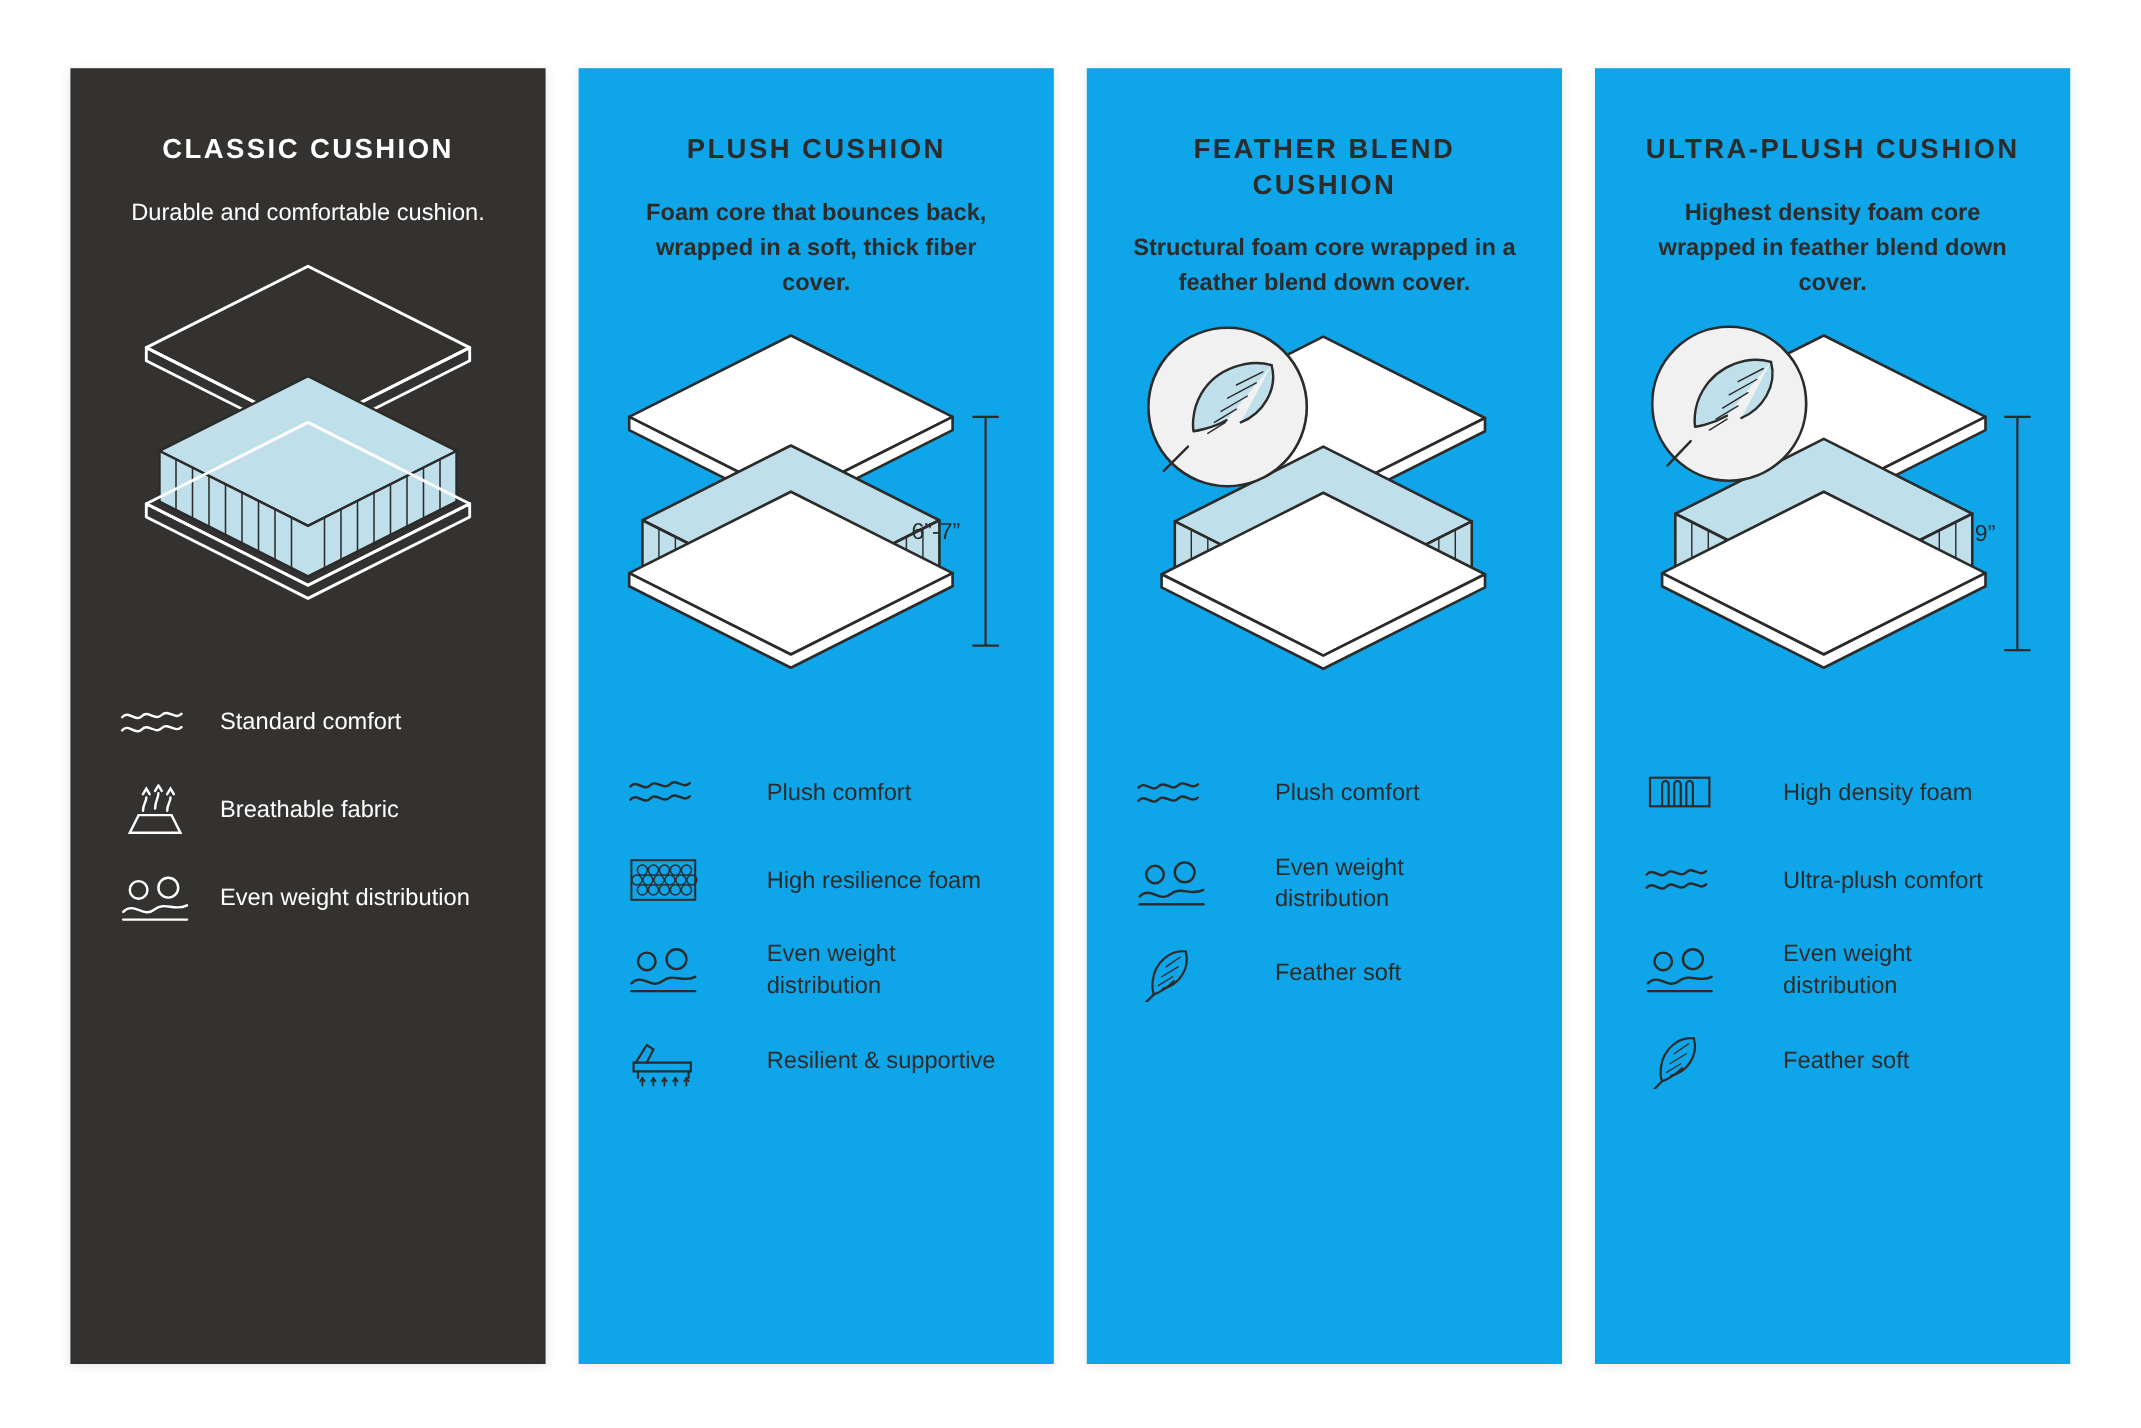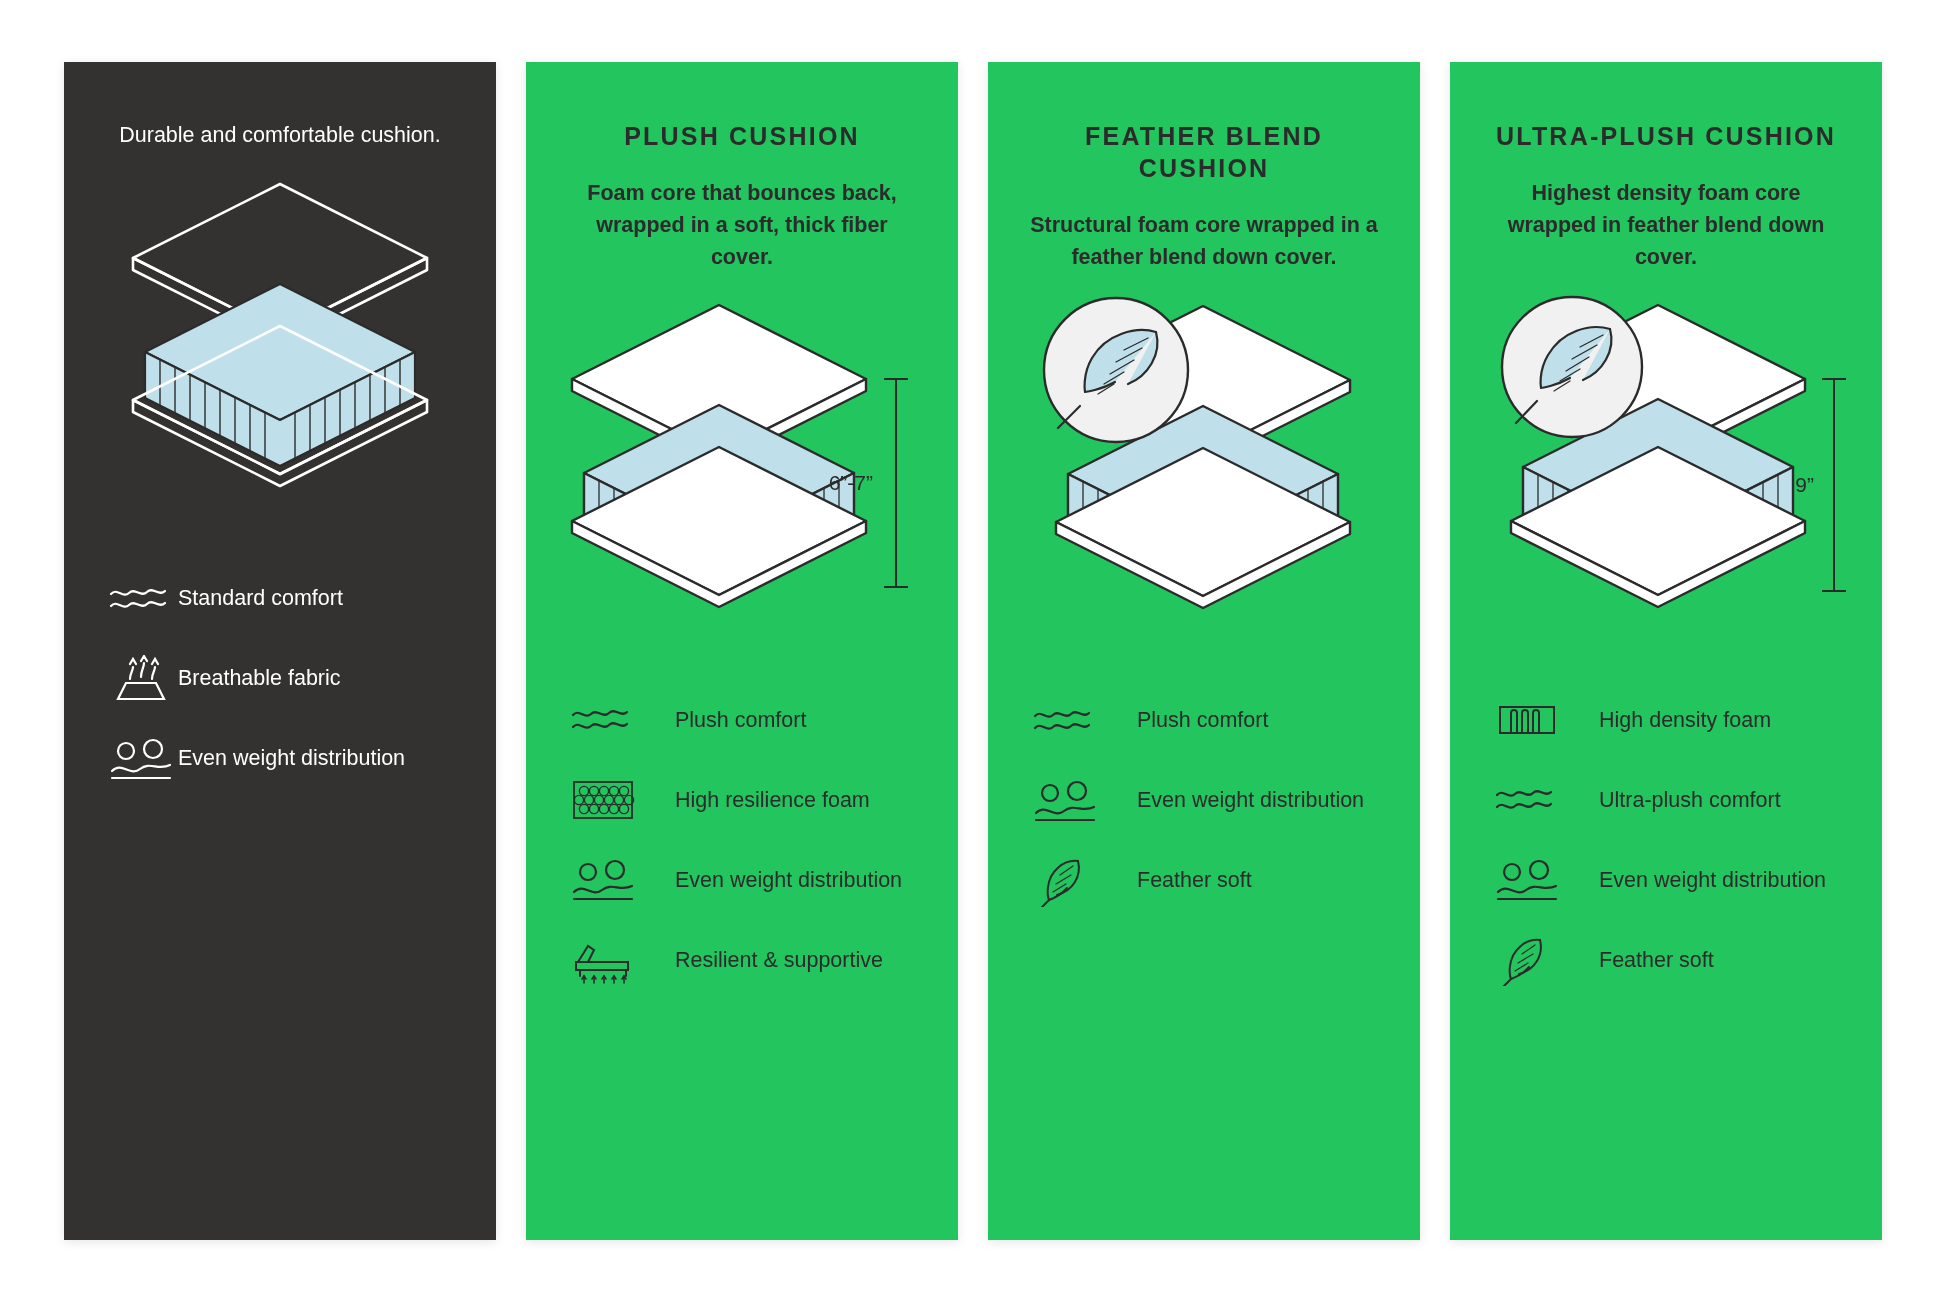--- a/index.html
+++ b/index.html
@@ -21,21 +21,21 @@
   }
   .card{
     width:432px;
     height:1178px;
     box-sizing:border-box;
     padding:58px 40px 0 40px;
     position:relative;
     box-shadow:0 2px 10px rgba(0,0,0,.10);
   }
   .card.dark{ background:#333230; }
-  .card.light{ background:#22c55e; }
+  .card.light{ background:#0ea5e9; }
 
   .card-title{
     text-align:center;
     font-size:25px;
     font-weight:bold;
     letter-spacing:2.2px;
     line-height:1.28;
     margin:0 0 26px 0;
   }
   .dark .card-title{ color:#ffffff; }
@@ -56,20 +56,21 @@
     margin-top:14px;
   }
   .art svg{ display:block; margin:0 auto; }
 
   .features{
     margin-top:6px;
   }
   .feature{
     display:flex;
     align-items:center;
+    gap:22px;
     margin-bottom:26px;
     min-height:54px;
   }
   .feature .ficon{
     width:74px;
     flex:0 0 74px;
     display:flex;
     align-items:center;
     justify-content:center;
   }
@@ -84,20 +85,21 @@
     font-size:21px;
     color:#2b2b2b;
   }
 </style>
 </head>
 <body>
 
 <div class="board">
 
   <div class="card dark">
+    <h2 class="card-title">CLASSIC CUSHION</h2>
     <p class="card-desc">Durable and comfortable cushion.</p>
 
     <div class="art">
       <svg width="330" height="340" viewBox="0 0 330 340">
         <g fill="none" stroke="#ffffff" stroke-width="2.6" stroke-linejoin="round">
 
           <polygon points="165,18 312,92 165,166 18,92"></polygon>
           <polygon points="18,92 18,104 165,178 312,104 312,92 165,166"></polygon>
 
           <g>

